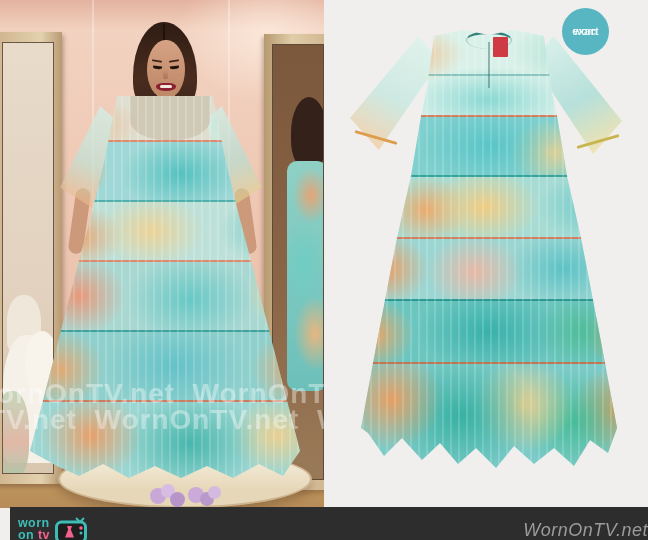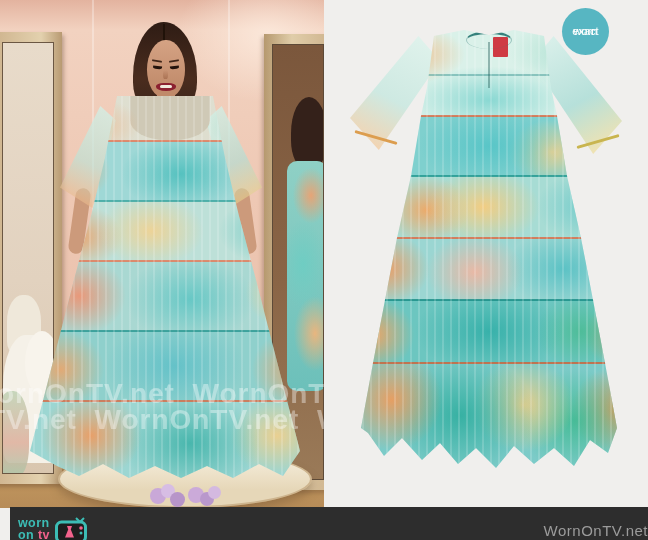--- a/index.html
+++ b/index.html
@@ -185,21 +185,21 @@
   
   .badge{left:562px;top:8px;width:47px;height:47px;border-radius:50%;z-index:20;
     background:var(--badge_bg,#57b6c2);display:flex;flex-direction:column;align-items:center;justify-content:center;
     color:var(--badge_text,#fff);font-size:11px;line-height:1.18;}
   .footer{left:10px;top:507px;width:648px;height:46px;background:var(--footer_bg,#2d2d2d);z-index:25;
     display:flex;align-items:center;}
   .footer *{position:static;}
   .logo{display:flex;align-items:center;gap:5px;margin-left:8px;}
   .logo-text{font-weight:700;font-size:12.5px;line-height:.95;letter-spacing:.4px;}
   .lg-teal{color:var(--logo_teal,#3cbdb5);} .lg-pink{color:var(--logo_pink,#f2628c);}
-  .site{margin-left:auto;margin-right:10px;color:var(--footer_text,#9b9b9b);font-size:15px;letter-spacing:.5px;}
+  .site{margin-left:auto;margin-right:10px;color:var(--footer_text,#9b9b9b);font-size:18px;letter-spacing:.5px;font-style:italic;}
 </style>
 </head>
 <body>
 
 <div class="stage">
 
   <div class="left-photo">
     <div class="wall-highlight"></div>
     <div class="panel-line a"></div>
     <div class="panel-line b"></div>

